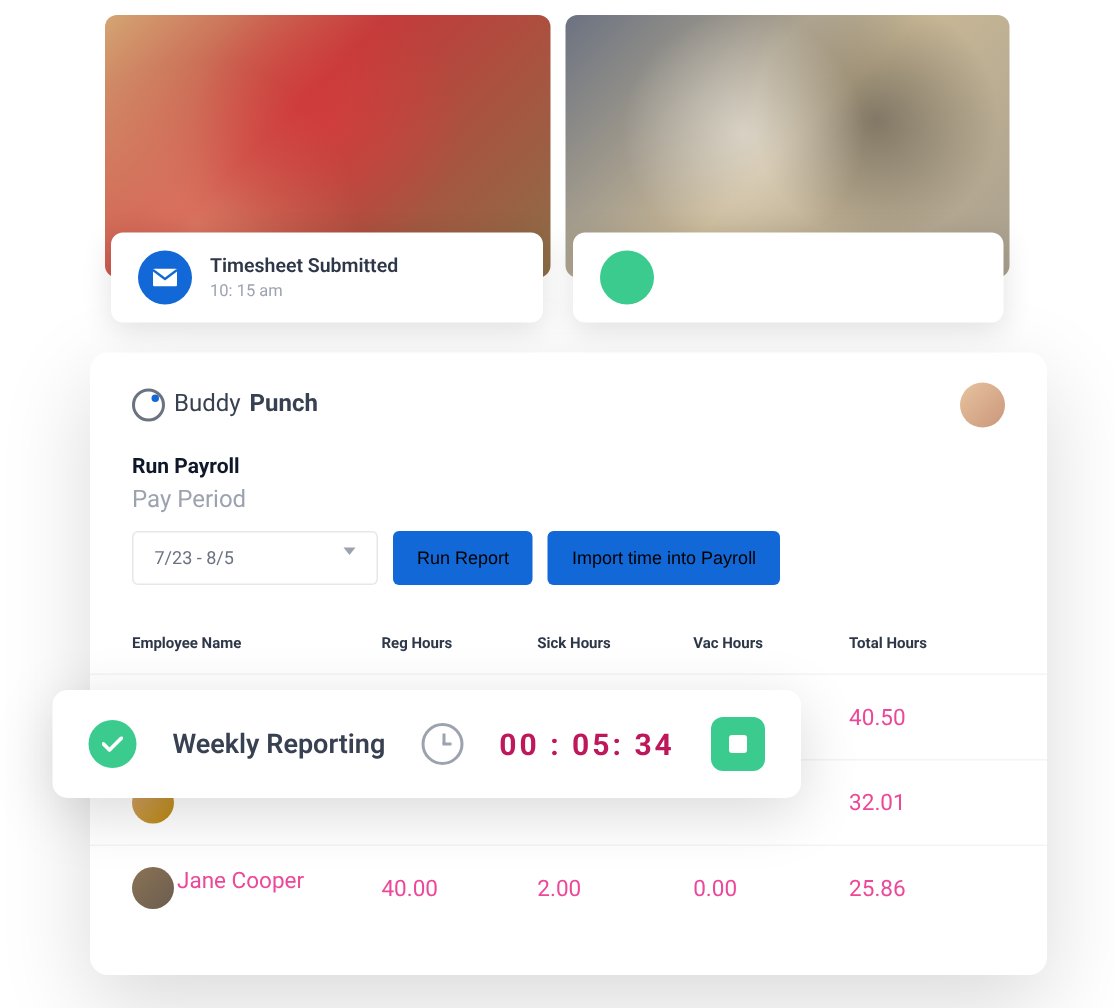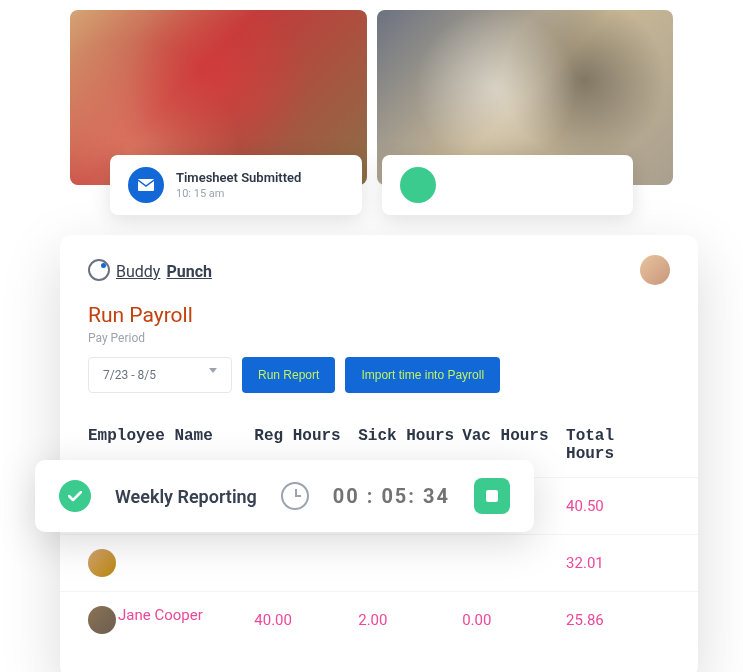--- a/index.html
+++ b/index.html
@@ -43,21 +43,21 @@
       background: radial-gradient(circle at 40% 45%, rgba(245,245,245,0.5) 0%, transparent 40%),
                   radial-gradient(circle at 70% 40%, rgba(30,30,30,0.4) 0%, transparent 35%);
     }
     .notif-row {
       display: flex;
       gap: 20px;
       justify-content: center;
       margin-top: -30px;
       position: relative;
       z-index: 5;
-      padding: 0 110px;
+      padding: 0 74px;
     }
     .notif-card {
       background: #fff;
       border-radius: 8px;
       box-shadow: 0 4px 20px rgba(0,0,0,0.12);
       padding: 12px 18px;
       display: flex;
       align-items: center;
       gap: 12px;
       flex: 1;
@@ -85,25 +85,24 @@
       padding: 20px 0 30px 0;
     }
     .app-header {
       display: flex;
       justify-content: space-between;
       align-items: center;
       padding: 0 28px 18px 28px;
     }
     .brand {
       display: flex;
-      align-items: flex-end;
+      align-items: flex-start;
       gap: 6px;
       font-size: 16px;
       color: #374151;
-      text-decoration: underline;
     }
     .brand-icon {
       width: 22px;
       height: 22px;
       border: 2px solid #6b7280;
       border-radius: 50%;
       position: relative;
     }
     .brand-icon::after {
       content: '';
@@ -117,74 +116,73 @@
     .brand-punch { font-weight: 700; }
     .avatar {
       width: 30px; height: 30px;
       border-radius: 50%;
       background: linear-gradient(135deg, #e8c4a0, #c9967a);
     }
     .section {
       padding: 0 28px;
     }
     .section-title {
-      font-size: 21px;
-      font-weight: 400;
-      color: #c2410c;
+      font-size: 14px;
+      font-weight: 700;
+      color: #0f172a;
       margin-bottom: 4px;
     }
     .section-sub {
-      font-size: 12px;
+      font-size: 16px;
       color: #9ca3af;
       margin-bottom: 12px;
     }
     .controls-row {
       display: flex;
       gap: 10px;
       align-items: center;
       margin-bottom: 20px;
     }
     .period-select {
       border: 1px solid #e5e7eb;
       border-radius: 4px;
       padding: 10px 14px;
       font-size: 12px;
       color: #6b7280;
-      width: 144px;
+      width: 164px;
       display: flex;
       justify-content: space-between;
       cursor: pointer;
     }
     .chevron {
       width: 0; height: 0;
       border-left: 4px solid transparent;
       border-right: 4px solid transparent;
       border-top: 5px solid #9ca3af;
     }
     .btn {
       background: #1168d6;
-      color: #bef264;
+      color: #000000;
       border: none;
       padding: 11px 16px;
       border-radius: 4px;
       font-size: 12px;
       font-weight: 500;
       cursor: pointer;
     }
     .table {
       width: 100%;
     }
     .thead {
       display: grid;
       grid-template-columns: 1.6fr 1fr 1fr 1fr 1fr;
       padding: 14px 28px;
-      font-size: 16px;
+      font-size: 10px;
       font-weight: 700;
       color: #2d3748;
-      font-family: Liberation Mono, monospace;
     }
     .trow {
       display: grid;
       grid-template-columns: 1.6fr 1fr 1fr 1fr 1fr;
       padding: 14px 28px;
       font-size: 15px;
       color: #ec4899;
       align-items: center;
       border-top: 1px solid #f3f4f6;
     }
@@ -243,21 +241,21 @@
     .clock-icon::after {
       content: '';
       position: absolute;
       top: 11px; left: 12px;
       width: 6px; height: 2px;
       background: #9ca3af;
     }
     .timer {
       font-size: 20px;
       font-weight: 700;
-      color: #737373;
+      color: #be185d;
       letter-spacing: 2px;
     }
     .stop-btn {
       width: 36px; height: 36px;
       background: #3bcb8e;
       border-radius: 8px;
       display: flex;
       align-items: center;
       justify-content: center;
       cursor: pointer;

